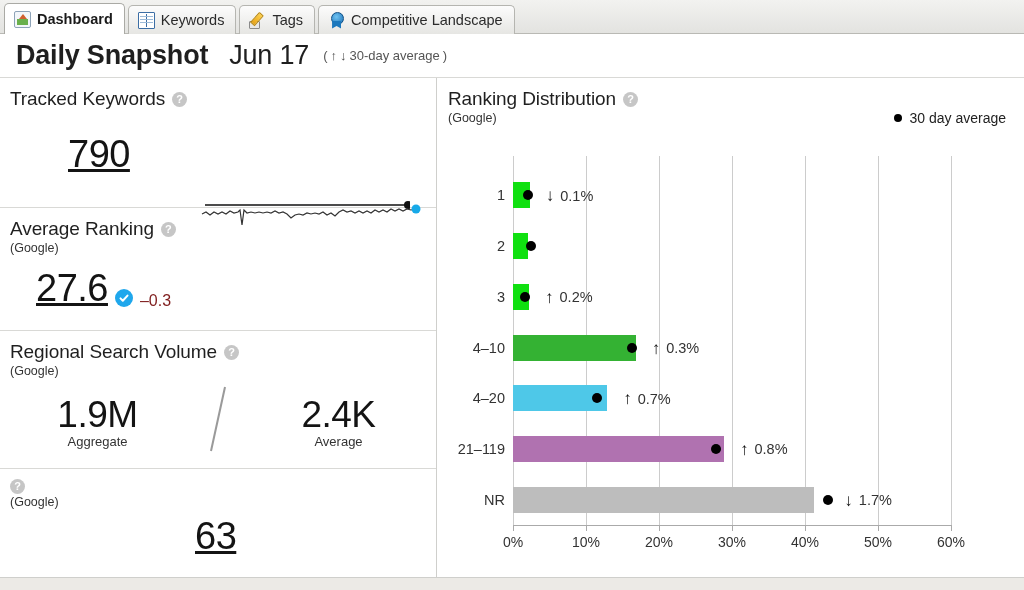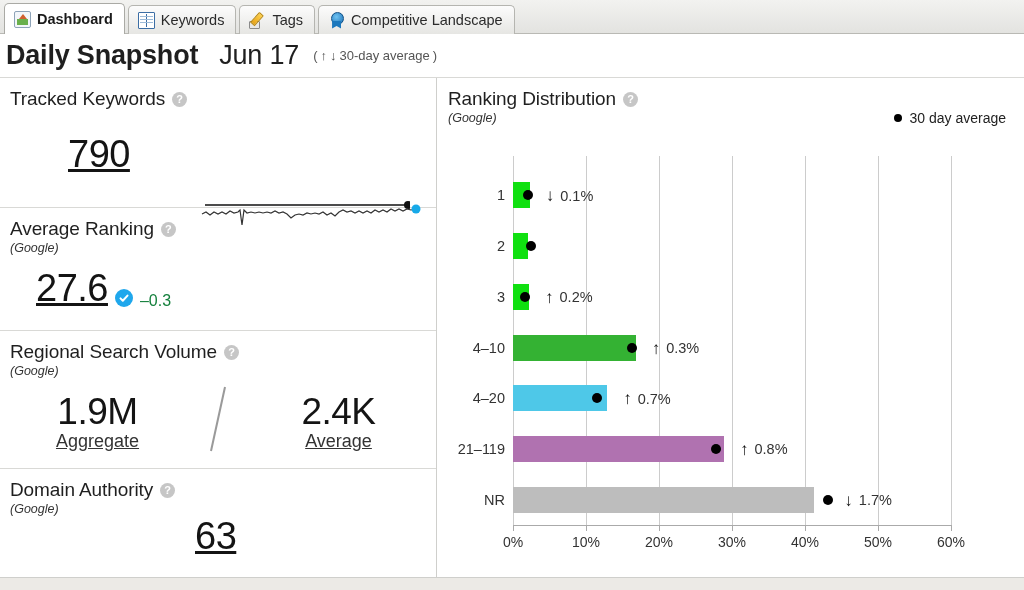--- a/index.html
+++ b/index.html
@@ -78,21 +78,21 @@
   
   .ic-chart::before {
     content:""; position:absolute; left:1px; bottom:1px; width:4px; height:12px;
     background:#e8453c;
     box-shadow: 5px 0 0 -0px #5b8fd4, 10px 3px 0 0px #6aaa4e;
   }
 
   
   .pagetitle {
     position:absolute; left:0; top:34px; width:1024px; height:44px;
-    display:flex; align-items:center; padding-left:6px; gap:0px;
+    display:flex; align-items:center; padding-left:16px; gap:0px;
     border-bottom:1px solid #d9d9d6; background:#fff;
   }
   .pt-main { font-size:27px; font-weight:bold; color:#1f1f1f; letter-spacing:-0.2px; }
   .pt-date { font-size:27px; color:#1f1f1f; margin-left:21px; letter-spacing:-0.2px;}
   .pt-note { font-size:13px; color:#555; margin-left:14px; display:flex; align-items:center; gap:3px;}
   .arr { font-size:13px; line-height:1; color:#4a4a4a; }
 
   
   .left {
     position:absolute; left:0; top:78px; width:437px; height:499px;
@@ -102,21 +102,21 @@
     position:absolute; left:438px; top:78px; width:586px; height:499px; background:#fff;
   }
   .bottombar {
     position:absolute; left:0; top:577px; width:1024px; height:13px;
     background:#eceae6; border-top:1px solid #cfcfcc;
   }
 
   .panel { position:relative; border-bottom:1px solid #d9d9d6; padding:10px 0 0 10px; }
   .panel:last-child { border-bottom:none; }
   .p-title { font-size:19px; color:#1f1f1f; display:flex; align-items:center; gap:7px; letter-spacing:-0.1px;}
-  .p-sub { font-size:12.5px; color:#333; margin-top:1px;font-style:italic; }
+  .p-sub { font-size:12.5px; color:#333; margin-top:1px; }
   .help {
     width:15px; height:15px; border-radius:50%; background:#c6c6c6; color:#fff;
     font-size:11px; font-weight:bold; display:inline-flex; align-items:center;
     justify-content:center; line-height:1; flex:0 0 auto;
   }
   .bignum { font-size:38px; color:#141414; letter-spacing:-0.5px;text-decoration:underline; }
 
   
   #panel-tracked { height:130px; }
   #panel-tracked .bignum { position:absolute; left:68px; top:55px; }
@@ -124,29 +124,29 @@
 
   
   #panel-avgrank { height:123px; }
   .avg-row { position:absolute; left:36px; top:59px; display:flex; align-items:flex-end; gap:7px; }
   .badge-check {
     width:18px; height:18px; border-radius:50%; background:#1fa7ec;
     display:inline-flex; align-items:center; justify-content:center;
     position:relative; top:-3px; flex:0 0 auto;
   }
   .badge-check svg { display:block; }
-  .delta { font-size:16px; color:#15803d; }
+  .delta { font-size:16px; color:#7f1d1d; }
   .spark-wave { position:absolute; left:200px; top:255px; }
 
   
   #panel-rsv { height:138px; }
   .rsv-wrap { position:absolute; left:0; top:52px; width:436px; display:flex; align-items:center; }
   .rsv-col { width:195px; text-align:center; }
   .rsv-num { font-size:37px; color:#141414; letter-spacing:-0.5px; }
-  .rsv-lbl { font-size:18px; color:#333; margin-top:-2px;text-decoration:underline; }
+  .rsv-lbl { font-size:13px; color:#333; margin-top:-2px; }
   .rsv-slash { width:46px; text-align:center; }
 
   
   #panel-da { height:108px; }
   #panel-da .bignum { position:absolute; left:195px; top:46px; }
 
   
   .chart-head { position:absolute; left:10px; top:10px; }
   .legend {
     position:absolute; right:18px; top:32px; font-size:14px; color:#222;
@@ -254,21 +254,20 @@
         </div>
         <div class="rsv-col">
           <div class="rsv-num">2.4K</div>
           <div class="rsv-lbl">Average</div>
         </div>
       </div>
     </div>
 
     <div class="panel" id="panel-da">
       <div class="p-title">
-        <span>Domain Authority</span>
         <span class="help">?</span>
       </div>
       <div class="p-sub">(Google)</div>
       <div class="bignum">63</div>
     </div>
 
   </div>
 
   <div class="right">
     <div class="chart-head">

